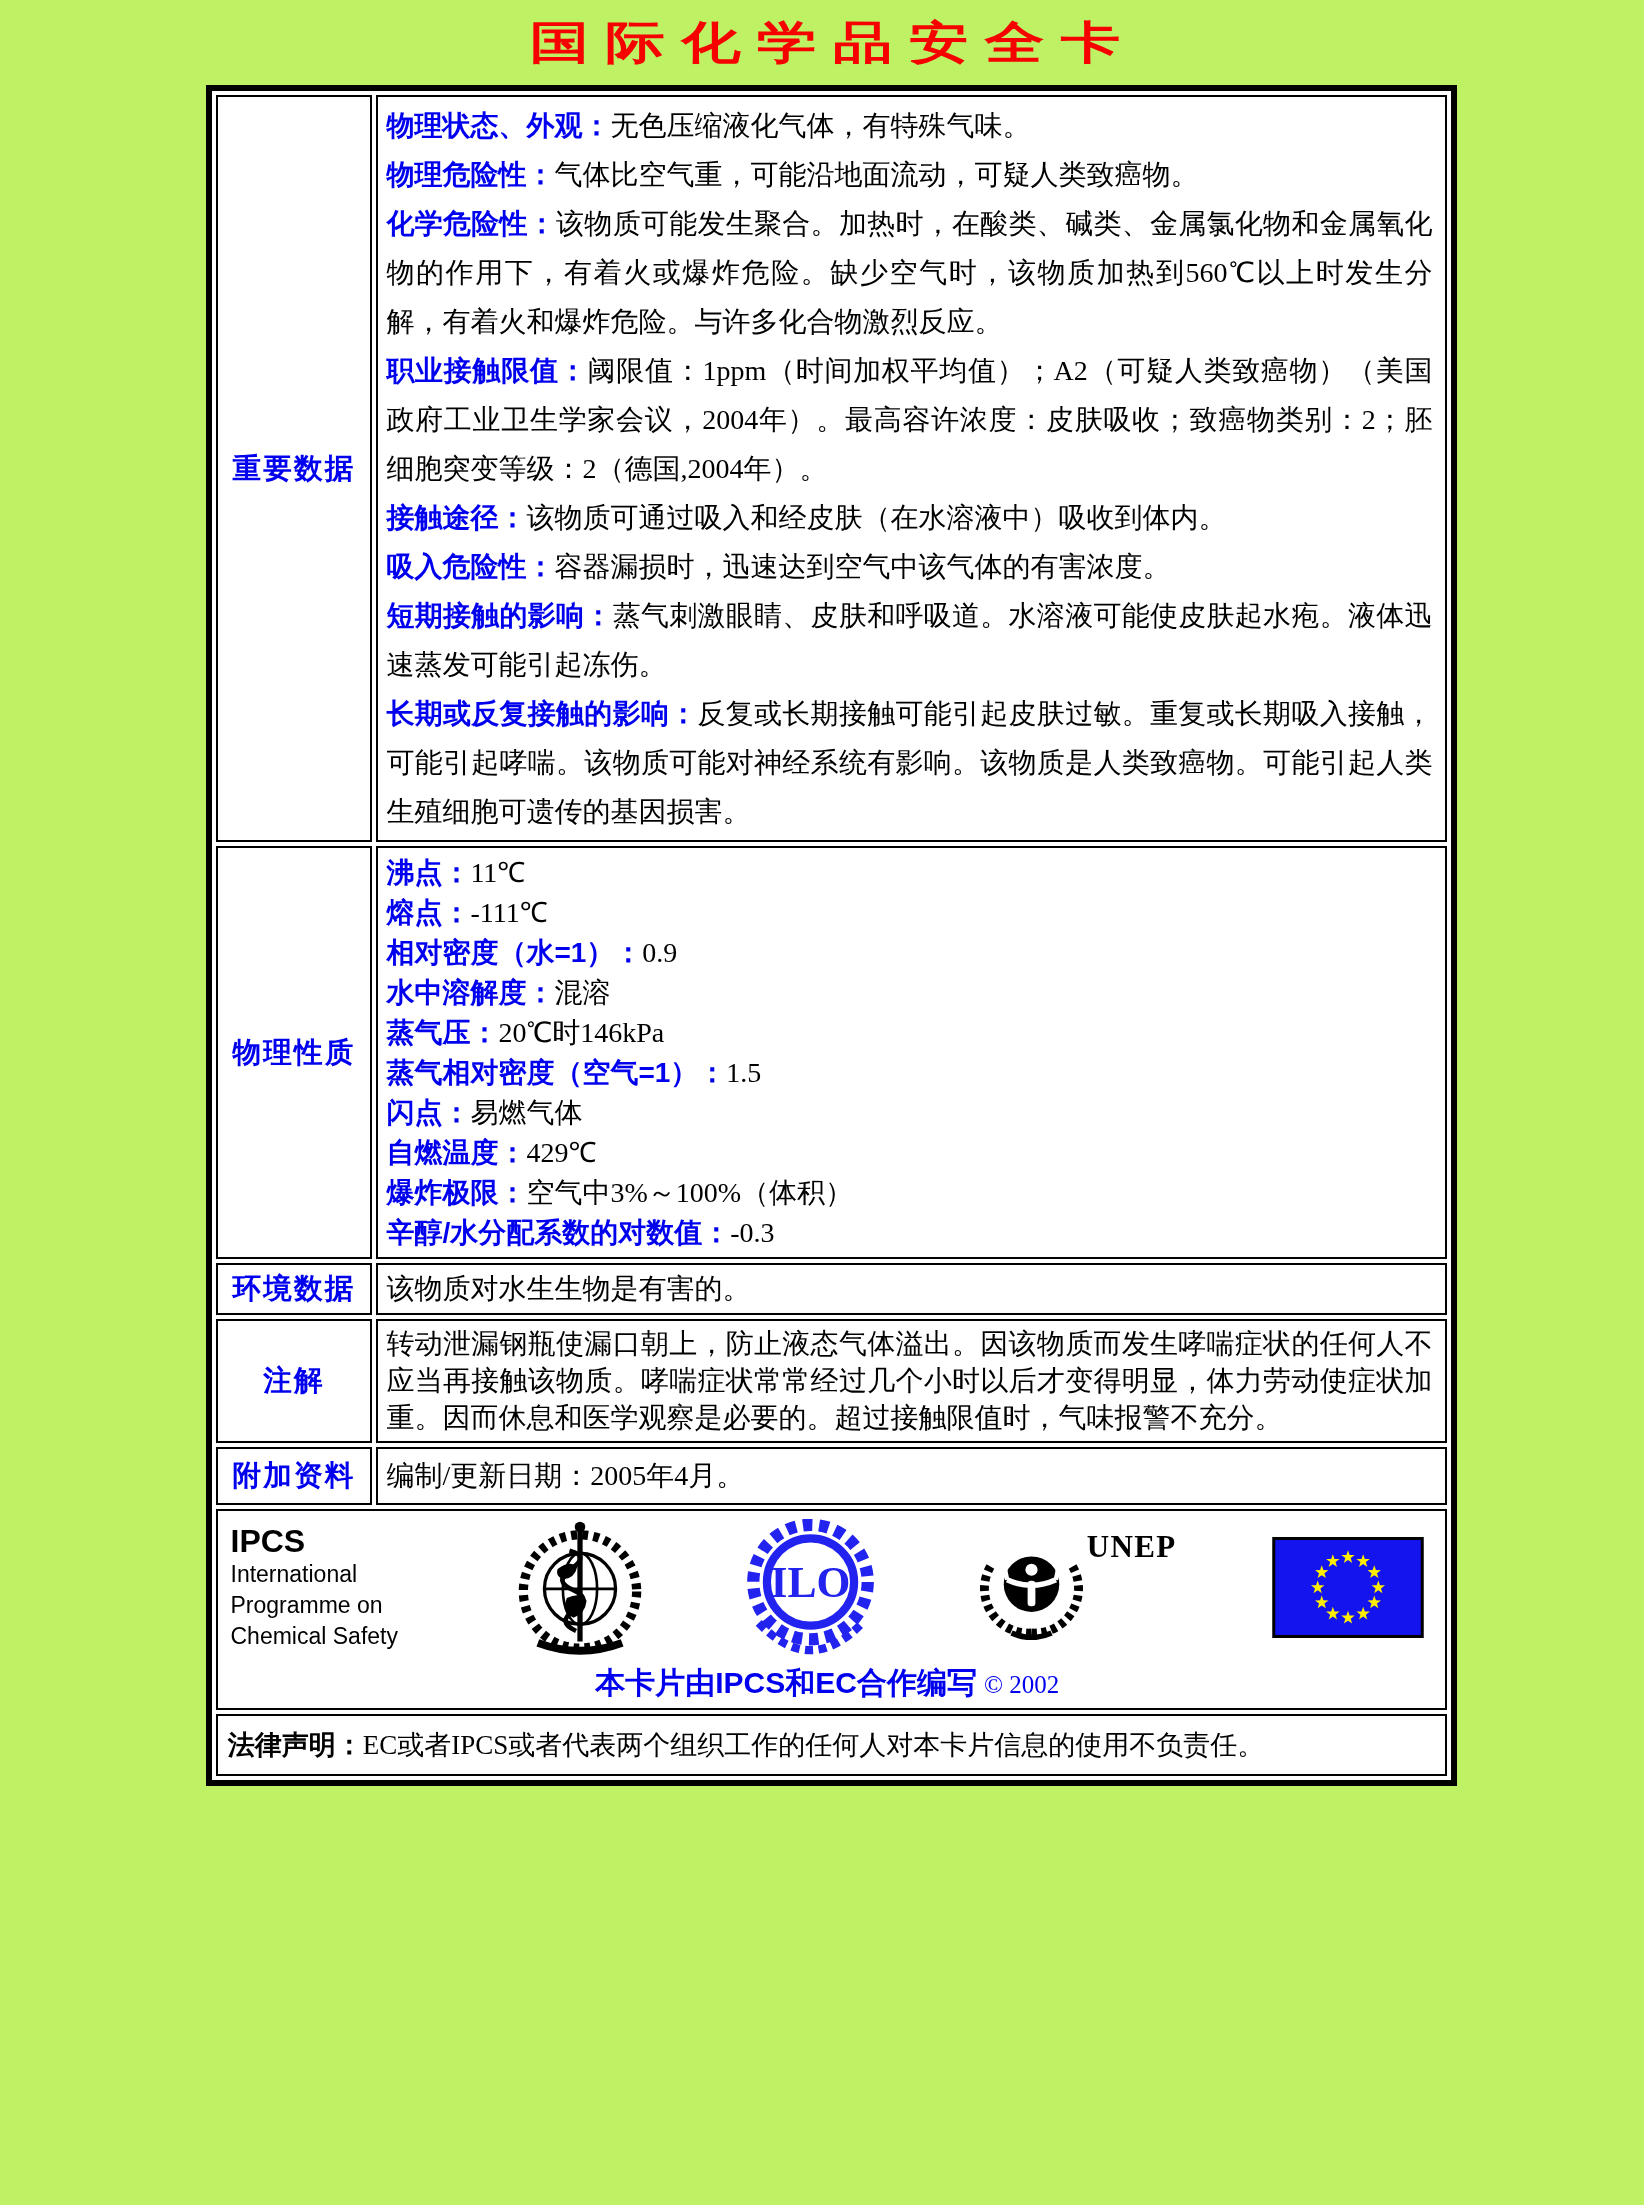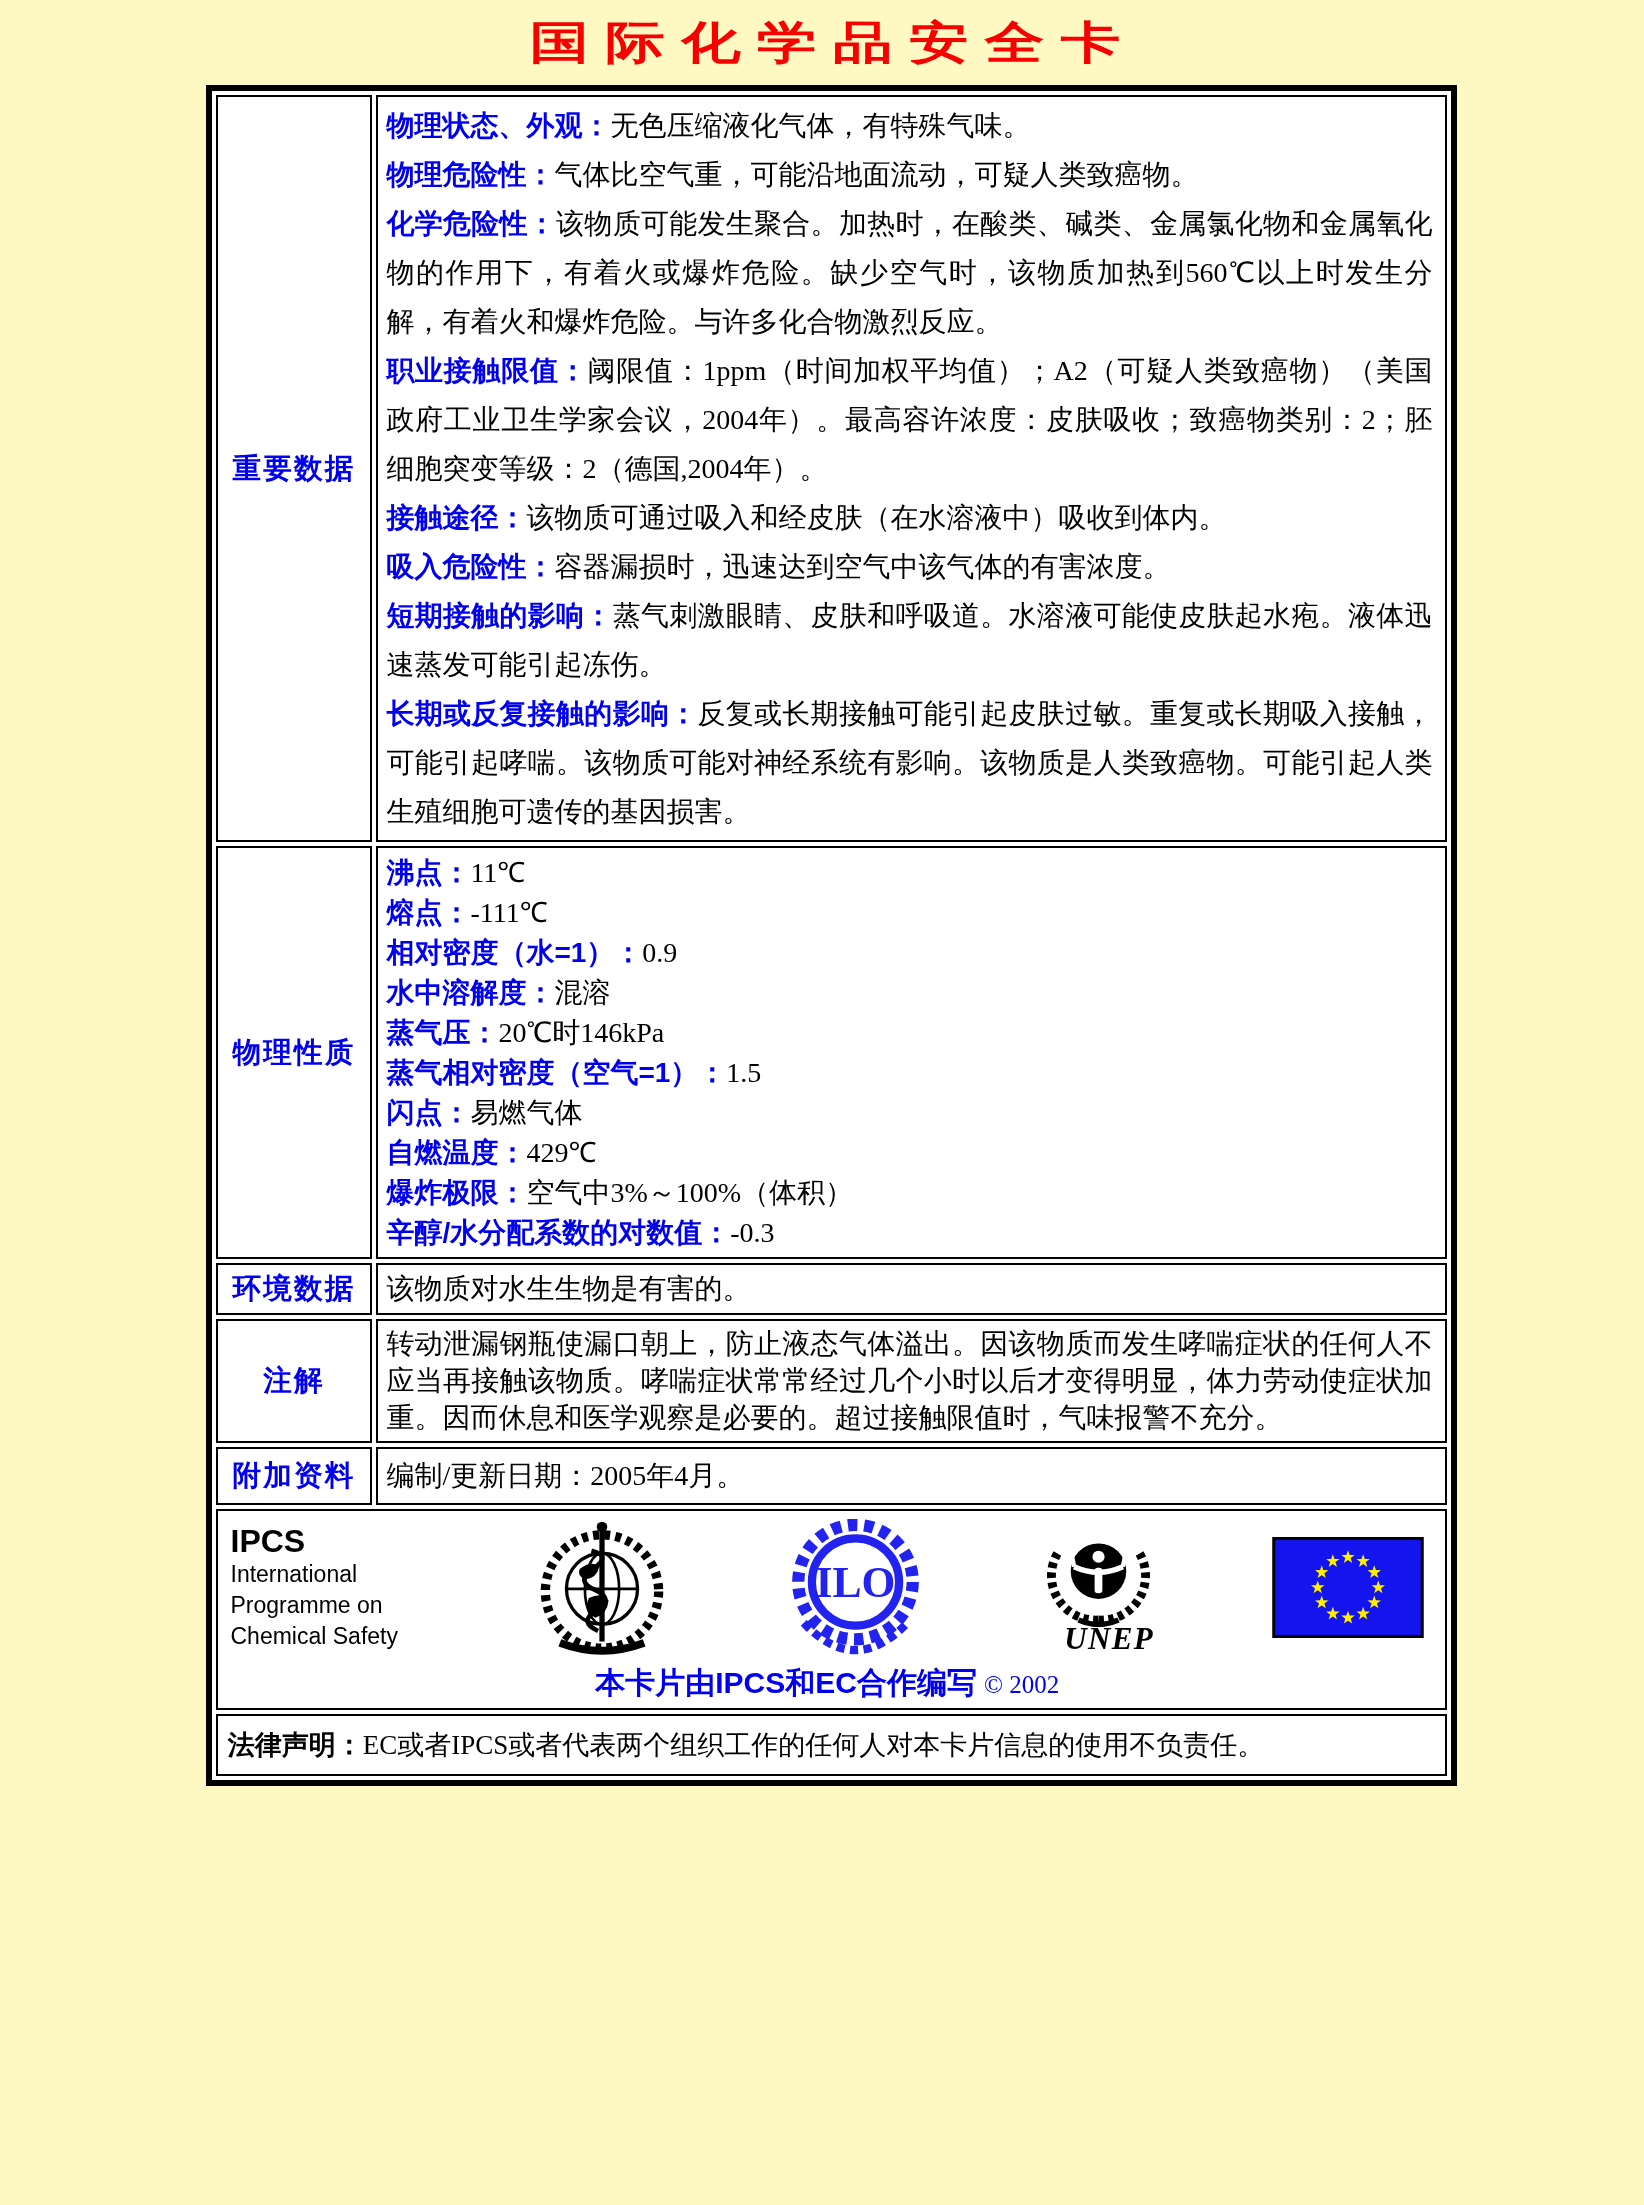--- a/index.html
+++ b/index.html
@@ -1,16 +1,16 @@
 <!DOCTYPE html>
 <html style="font-size:11px"><head>
 <meta charset="utf-8">
 <style>
   html,body{margin:0;padding:0;background:#ffffff;}
-  .page{position:relative;width:1644px;height:2205px;background:#fef9c3;overflow:hidden;
+  .page{position:relative;width:1644px;height:2205px;background:#bef264;overflow:hidden;
         font-family:"Liberation Serif",serif;color:#000;}
   
   .title-wrap{position:absolute;top:12.5px;left:209px;width:1247px;text-align:center;}
   .title{display:inline-block;font-family:"DejaVu Serif",serif;font-weight:bold;font-size:45px;
          letter-spacing:12.5px;color:#f60000;transform:scaleX(1.32);transform-origin:center;white-space:nowrap;}
   
   table.card{position:absolute;left:206px;top:85px;width:1251px;
              border:6.3px solid #000;border-collapse:separate;border-spacing:4.9px;background:#fff;}
   td.cell{border:2.1px solid #000;vertical-align:middle;background:#fff;}
   col.col-label{width:156px;}
@@ -33,21 +33,21 @@
   .notes-text{display:block;line-height:37px;text-align:justify;margin:0;}
   td.addl-cell{height:46px;}
   
   td.logos-cell{height:180px;vertical-align:top;padding:8.4px 21px 4.2px 12.5px;}
   .logos-flex{display:flex;justify-content:space-between;align-items:center;height:137px;}
   .ipcs-block{font-family:"Liberation Sans",sans-serif;color:#000;width:188px;}
   .ipcs-acronym{font-weight:bold;font-size:32px;line-height:36px;}
   .ipcs-line{font-size:23px;line-height:31px;}
   .logo{flex:0 0 auto;}
   .logo svg{display:block;}
-  .unep-block{display:flex;flex-direction:column;align-items:flex-end;font-style:italic;}
+  .unep-block{display:flex;flex-direction:row;align-items:flex-start;}
   .unep-caption{font-family:"Liberation Serif",serif;font-weight:bold;font-size:31px;line-height:31px;
                 letter-spacing:1.4px;color:#000;margin-top:-4.2px;}
   .credit-line{text-align:center;margin-top:7px;white-space:nowrap;}
   .credit-main{font-family:"Liberation Sans",sans-serif;font-weight:bold;font-size:30px;color:#0000ee;}
   .credit-copy{font-family:"Liberation Serif",serif;font-size:25px;color:#0000ee;padding-left:7px;}
   
   td.legal-cell{height:52px;padding:2.8px 9.8px;font-size:27px;}
   .legal-label{font-family:"Liberation Sans",sans-serif;font-weight:bold;color:#000;}
 </style>
 </head>

